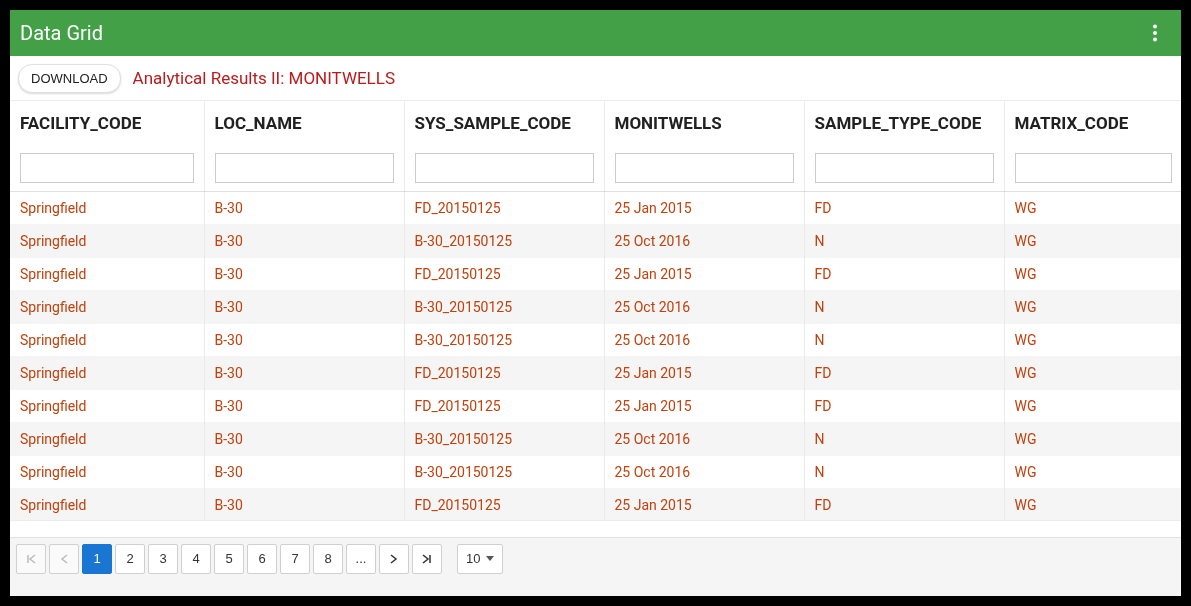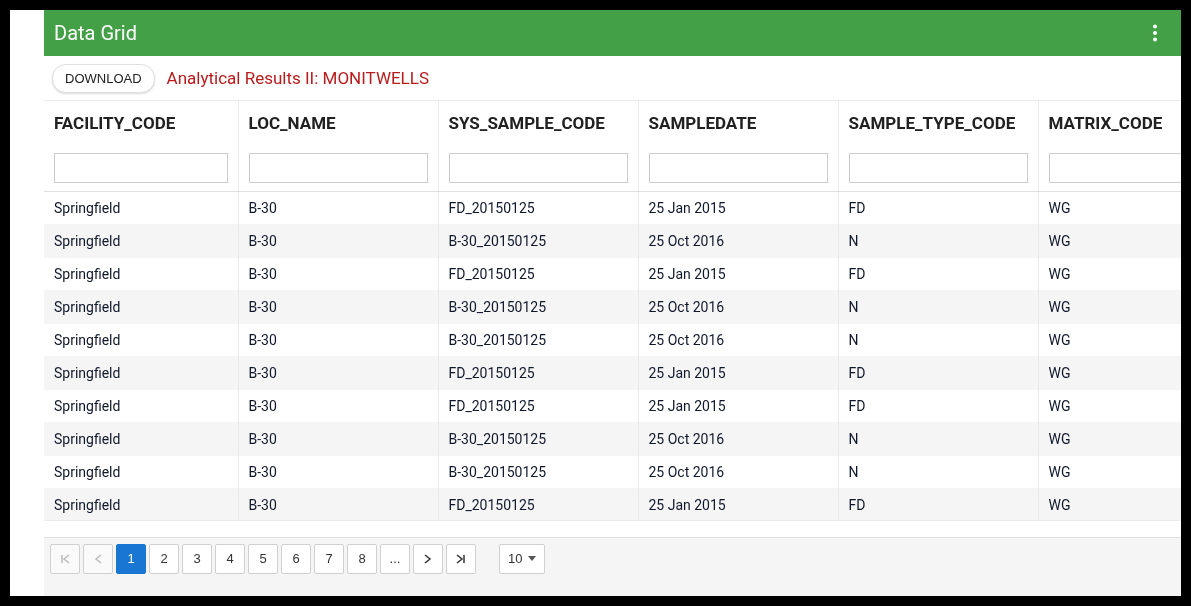--- a/index.html
+++ b/index.html
@@ -15,21 +15,20 @@
     padding: 10px;
   }
   .panel {
     background: #fff;
     width: 1171px;
     height: 586px;
     display: flex;
     flex-direction: column;
     overflow: hidden;
     position: relative;
-    padding-left: 34px;
   }
   .panel-header {
     background: #43a047;
     color: #fff;
     height: 46px;
     display: flex;
     align-items: center;
     padding: 0 14px 0 10px;
     flex: 0 0 auto;
     justify-content: space-between;
@@ -117,21 +116,21 @@
     font-size: 13px;
     outline: none;
   }
   tbody.data tr {
     height: 33px;
   }
   tbody.data tr:nth-child(odd) { background: #fff; }
   tbody.data tr:nth-child(even) { background: #f5f5f5; }
   tbody.data td {
     font-size: 14px;
-    color: #0f172a;
+    color: #c2410c;
     border-bottom: 1px solid rgba(0,0,0,.04);
   }
   
   .c0 { width: 194px; }
   .c1 { width: 200px; }
   .c2 { width: 200px; }
   .c3 { width: 200px; }
   .c4 { width: 200px; }
   .c5 { width: 178px; }
 
@@ -166,21 +165,21 @@
     color: #333;
     cursor: pointer;
     display: flex;
     align-items: center;
     justify-content: center;
     border-radius: 2px;
   }
   .pg-btn[disabled] { color: #bbb; cursor: default; background:#fafafa; }
   .pg-btn.active { background: #1976d2; border-color:#1976d2; color: #fff; }
   .page-size {
-    margin-left: 20px;
+    margin-left: 12px;
     display: inline-flex;
   }
   .page-size .pg-btn { gap: 6px; }
   .caret {
     width: 0; height: 0;
     border-left: 4px solid transparent;
     border-right: 4px solid transparent;
     border-top: 5px solid #555;
     display: inline-block;
   }
@@ -224,21 +223,21 @@
             <col class="c2">
             <col class="c3">
             <col class="c4">
             <col class="c5">
         </colgroup>
         <thead>
           <tr>
             <th>FACILITY_CODE</th>
             <th>LOC_NAME</th>
             <th>SYS_SAMPLE_CODE</th>
-            <th>SAMPLEDATE</th>
+            <th>MONITWELLS</th>
             <th>SAMPLE_TYPE_CODE</th>
             <th>MATRIX_CODE</th>
           </tr>
           <tr class="filter-row">
             <td><input class="filter-input" style=""></td>
             <td><input class="filter-input" style=""></td>
             <td><input class="filter-input" style=""></td>
             <td><input class="filter-input" style=""></td>
             <td><input class="filter-input" style=""></td>
             <td><input class="filter-input" style=""></td>

